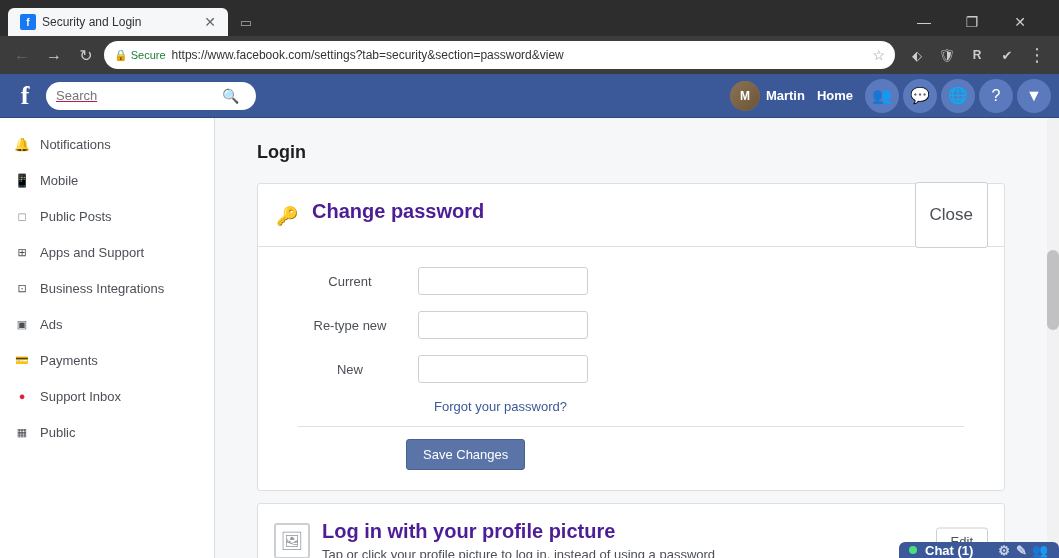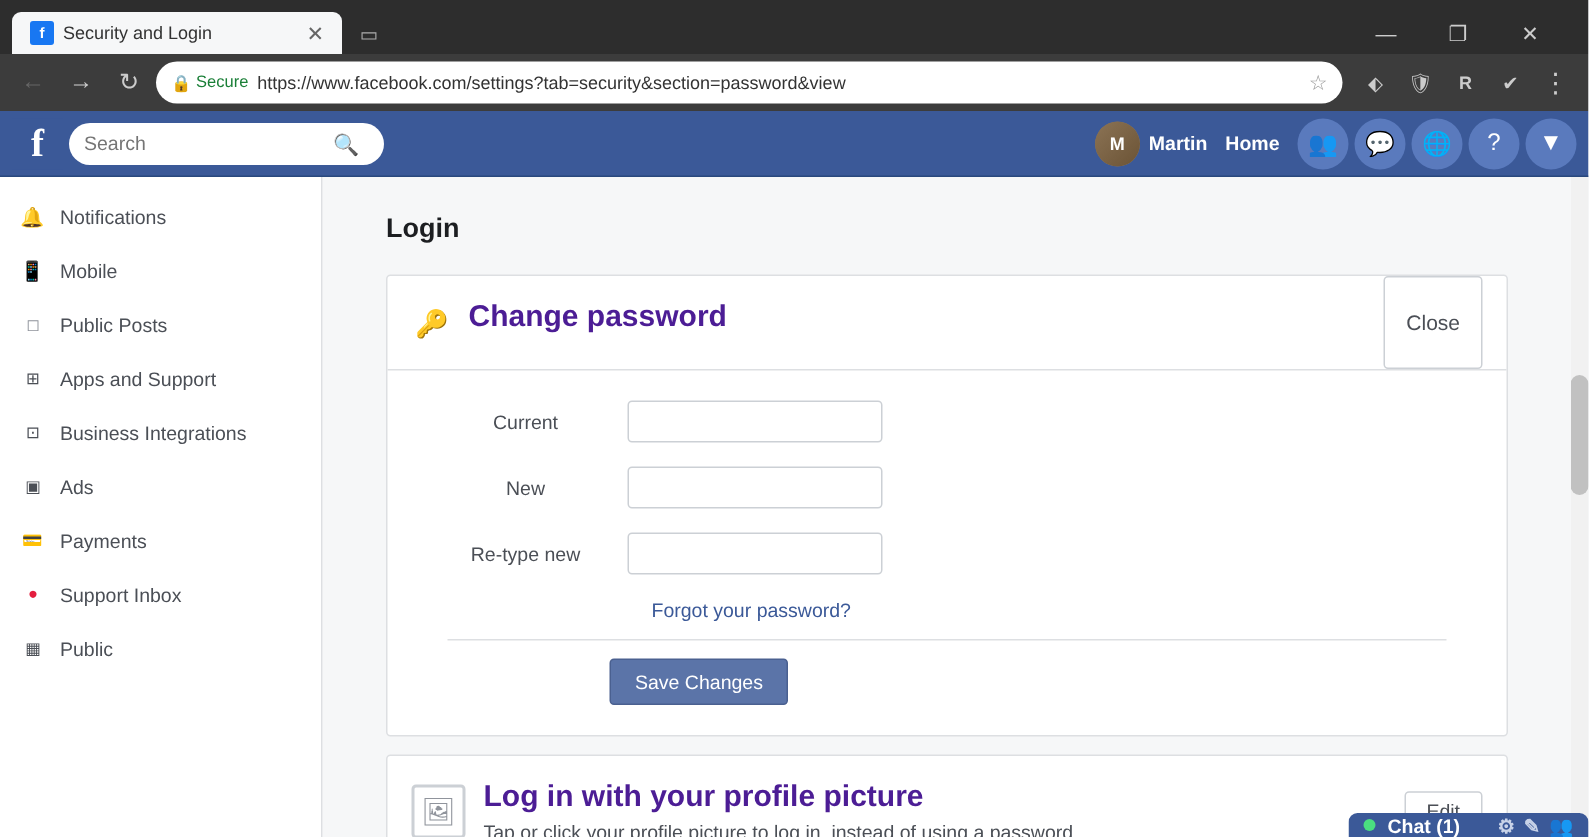--- a/index.html
+++ b/index.html
@@ -23,21 +23,21 @@
     .address-text { color: #333; flex: 1; font-size: 12px; }
     .star-btn { color: #999; font-size: 14px; margin-left: 4px; }
     .toolbar-icons { display: flex; align-items: center; gap: 2px; margin-left: 4px; }
     .toolbar-icon { width: 28px; height: 28px; display: flex; align-items: center; justify-content: center; color: #ccc; font-size: 13px; cursor: pointer; border-radius: 4px; }
     .menu-btn { width: 28px; height: 28px; display: flex; align-items: center; justify-content: center; color: #ccc; font-size: 18px; cursor: pointer; }
 
     
     .fb-nav { background: #3b5998; height: 44px; display: flex; align-items: center; padding: 0 8px; gap: 4px; border-bottom: 1px solid #29487d; }
     .fb-logo { width: 34px; height: 34px; background: #3b5998; color: white; font-weight: bold; font-size: 24px; display: flex; align-items: center; justify-content: center; flex-shrink: 0; }
     .fb-search { background: #fff; border-radius: 15px; height: 28px; display: flex; align-items: center; padding: 0 10px; gap: 6px; min-width: 210px; }
-    .fb-search input { border: none; outline: none; font-size: 13px; background: transparent; width: 160px; color: #1d4ed8; }
+    .fb-search input { border: none; outline: none; font-size: 13px; background: transparent; width: 160px; color: #be185d; text-decoration: underline; }
     .search-icon-btn { color: #3b5998; font-size: 14px; }
     .fb-nav-center { flex: 1; }
     .fb-nav-right { display: flex; align-items: center; gap: 4px; margin-left: auto; }
     .fb-user { display: flex; align-items: center; gap: 6px; color: white; font-weight: bold; font-size: 13px; cursor: pointer; }
     .fb-avatar { width: 30px; height: 30px; border-radius: 50%; background: #8B7355; display: flex; align-items: center; justify-content: center; overflow: hidden; }
     .fb-nav-icon { width: 34px; height: 34px; background: #5a7abd; border-radius: 17px; display: flex; align-items: center; justify-content: center; color: white; cursor: pointer; font-size: 16px; }
     .home-btn { color: white; font-size: 13px; font-weight: bold; cursor: pointer; padding: 0 8px; text-decoration: none; }
 
     
     .main-layout { display: flex; height: calc(558px - 36px - 38px - 44px); }
@@ -53,21 +53,21 @@
     .content-inner { max-width: 780px; margin: 0 auto; padding: 16px; }
     .page-header { font-size: 18px; font-weight: bold; color: #1c1e21; margin-bottom: 12px; padding: 8px 0; }
 
     
     .panel { background: white; border: 1px solid #dddfe2; border-radius: 3px; margin-bottom: 12px; }
     .panel-header { display: flex; align-items: flex-start; padding: 16px; border-bottom: 1px solid #dddfe2; position: relative; }
     .panel-header-icon { width: 28px; height: 28px; display: flex; align-items: center; justify-content: center; color: #90949c; font-size: 18px; flex-shrink: 0; margin-right: 10px; margin-top: 2px; }
     .panel-header-text { flex: 1; }
     .panel-title { font-size: 20px; font-weight: bold; color: #4c1d95; margin-bottom: 4px; }
     .panel-subtitle { font-size: 13px; color: #4b4f56; }
-    .close-btn { background: white; border: 1px solid #ccd0d5; border-radius: 3px; padding: 22px 14px; font-size: 14px; color: #4b4f56; cursor: pointer; position: absolute; right: 16px; top: 50%; transform: translateY(-50%); }
+    .close-btn { background: white; border: 1px solid #ccd0d5; border-radius: 3px; padding: 22px 14px; font-size: 17px; color: #4b4f56; cursor: pointer; position: absolute; right: 16px; top: 50%; transform: translateY(-50%); }
 
     .panel-body { padding: 20px 40px 20px 40px; }
     .form-row { display: flex; align-items: center; margin-bottom: 16px; }
     .form-label { width: 120px; text-align: center; padding-right: 16px; color: #4b4f56; font-size: 13px; flex-shrink: 0; }
     .form-input { width: 170px; height: 28px; border: 1px solid #ccd0d5; border-radius: 3px; padding: 0 8px; font-size: 13px; outline: none; }
     .forgot-link { color: #3b5998; font-size: 13px; text-decoration: none; cursor: pointer; margin-top: 44px; }
     .divider { border: none; border-top: 1px solid #dddfe2; margin: 12px 0; }
     .save-btn { background: #5b74a8; border: 1px solid #4a6090; border-radius: 3px; padding: 7px 16px; font-size: 13px; color: white; cursor: pointer; }
     .forgot-row { margin-left: 136px; margin-bottom: 12px; }
 
@@ -206,25 +206,25 @@
           </div>
           <button class="close-btn">Close</button>
         </div>
 
         <div class="panel-body">
           <div class="form-row">
             <label class="form-label">Current</label>
             <input type="password" class="form-input" style="">
           </div>
           <div class="form-row">
+            <label class="form-label">Re-type new</label>
+            <input type="password" class="form-input" style="">
+          </div>
+          <div class="form-row">
             <label class="form-label">New</label>
-            <input type="password" class="form-input" style="">
-          </div>
-          <div class="form-row">
-            <label class="form-label">Re-type new</label>
             <input type="password" class="form-input" style="">
           </div>
 
           <div class="forgot-row">
             <a class="forgot-link">Forgot your password?</a>
           </div>
 
           <hr class="divider">
 
           <div style="margin-left:108px;">

